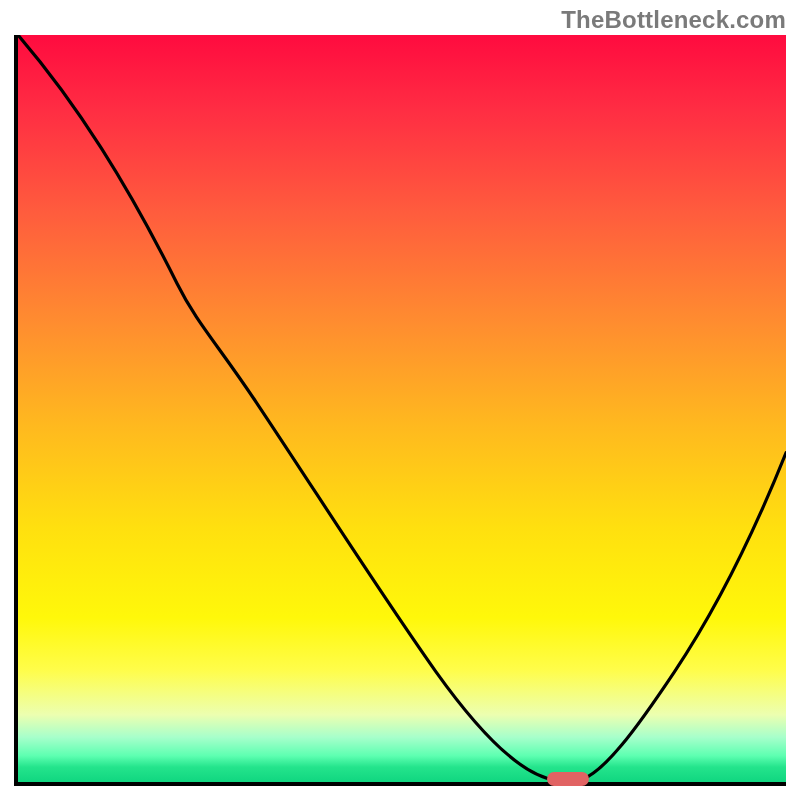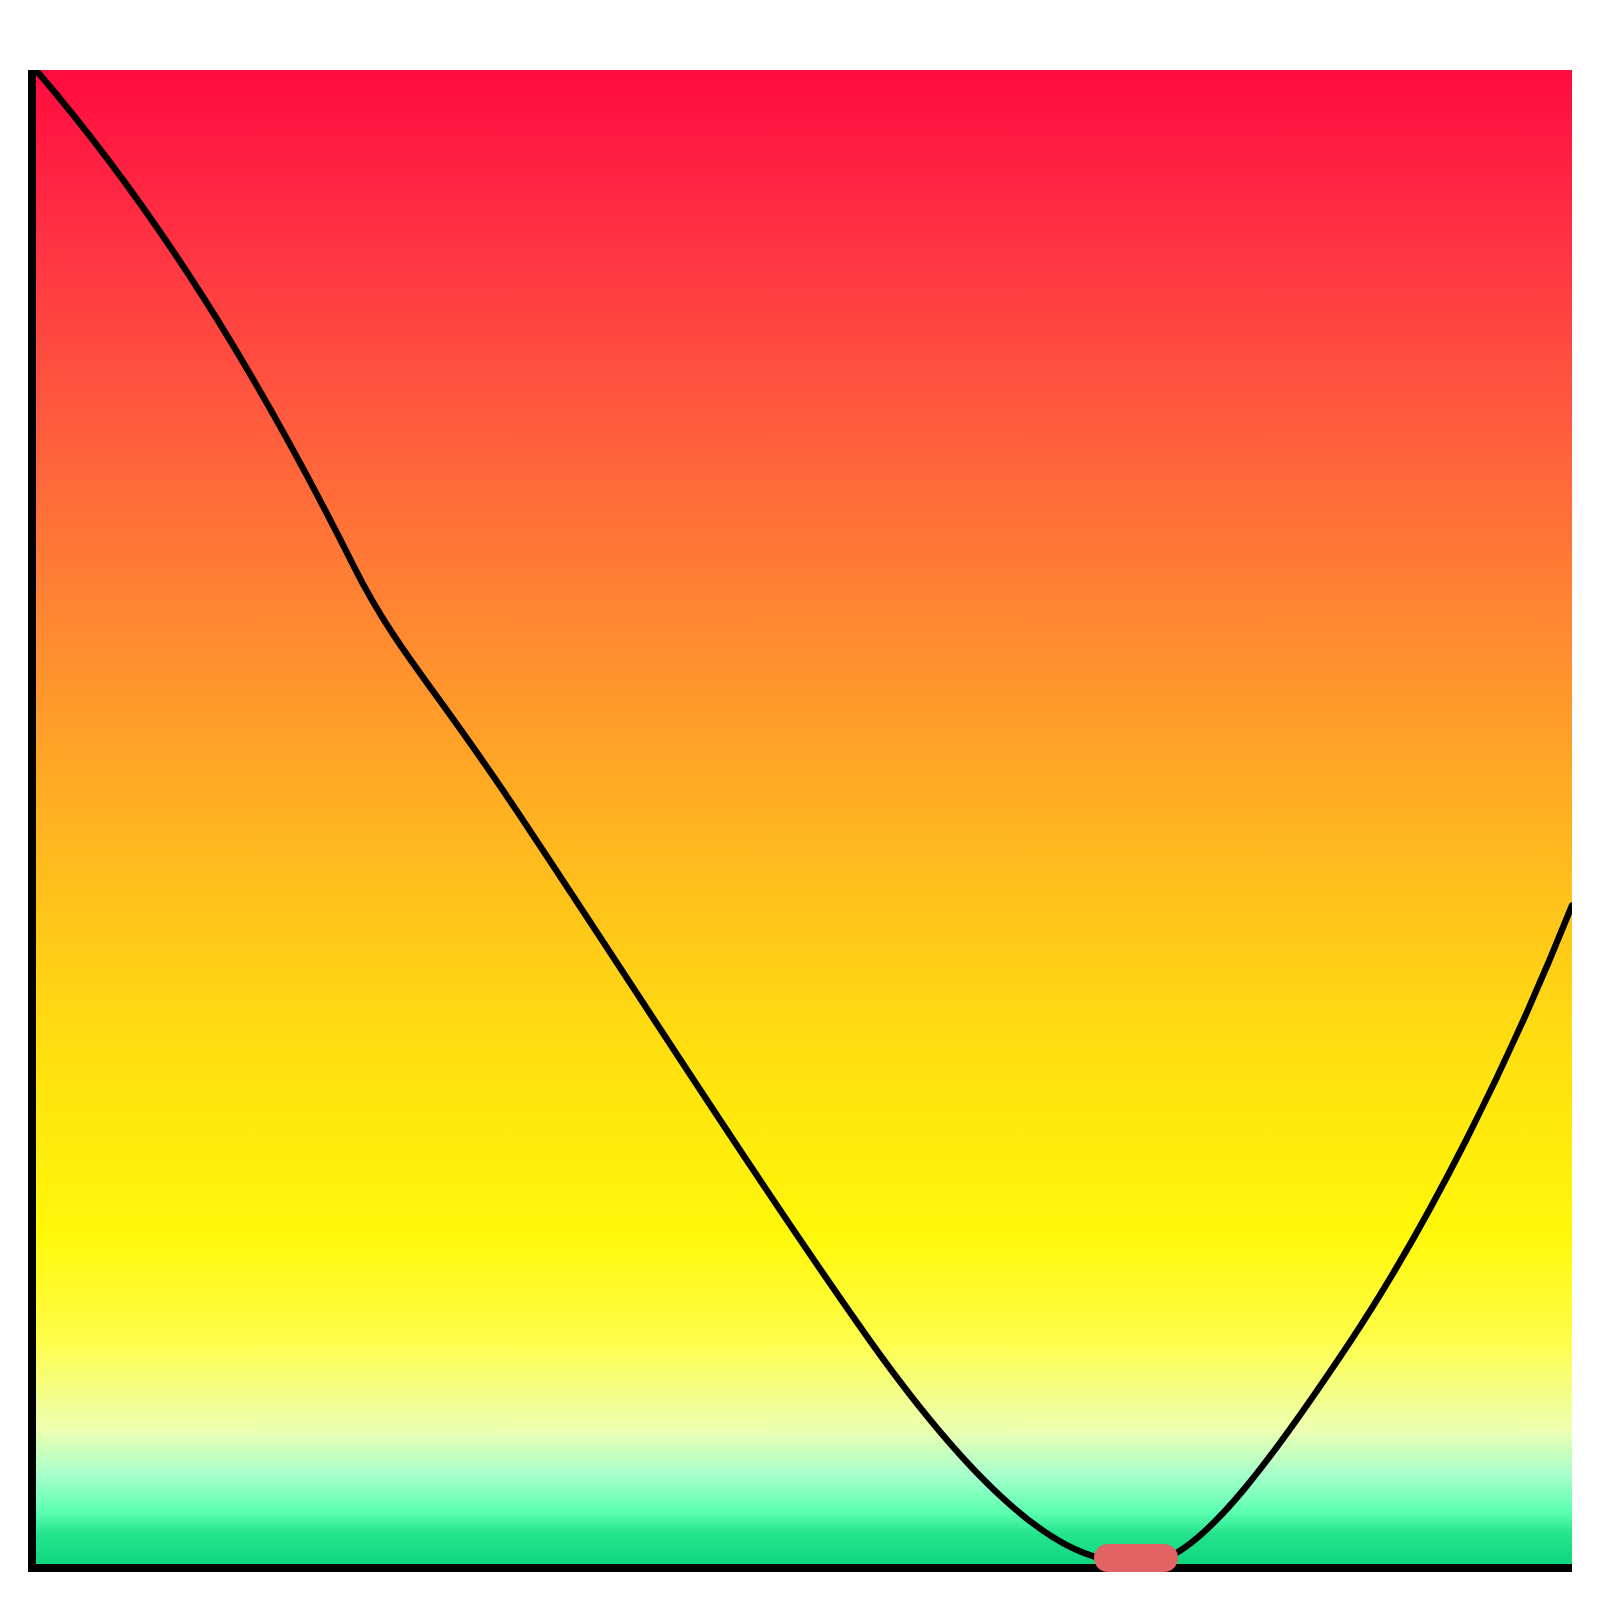--- a/index.html
+++ b/index.html
@@ -57,20 +57,21 @@
     width: 42px;
     height: 14px;
     background: #e16363;
     border-radius: 7px;
   }
 </style>
 </head>
 <body>
 
 <div class="chart-container">
+  <div class="watermark">TheBottleneck.com</div>
   <div class="plot-area">
     <svg class="curve-svg" viewBox="0 0 772 751" preserveAspectRatio="none">
       <path d="M 0 0
                C 60 70, 110 150, 160 250
                C 180 290, 200 310, 240 370
                C 300 460, 360 555, 420 640
                C 470 710, 510 745, 540 749
                L 566 749
                C 590 740, 620 700, 660 640
                C 700 580, 740 500, 772 420" fill="none" stroke="#000" stroke-width="3.2" stroke-linecap="round" stroke-linejoin="round"></path>

